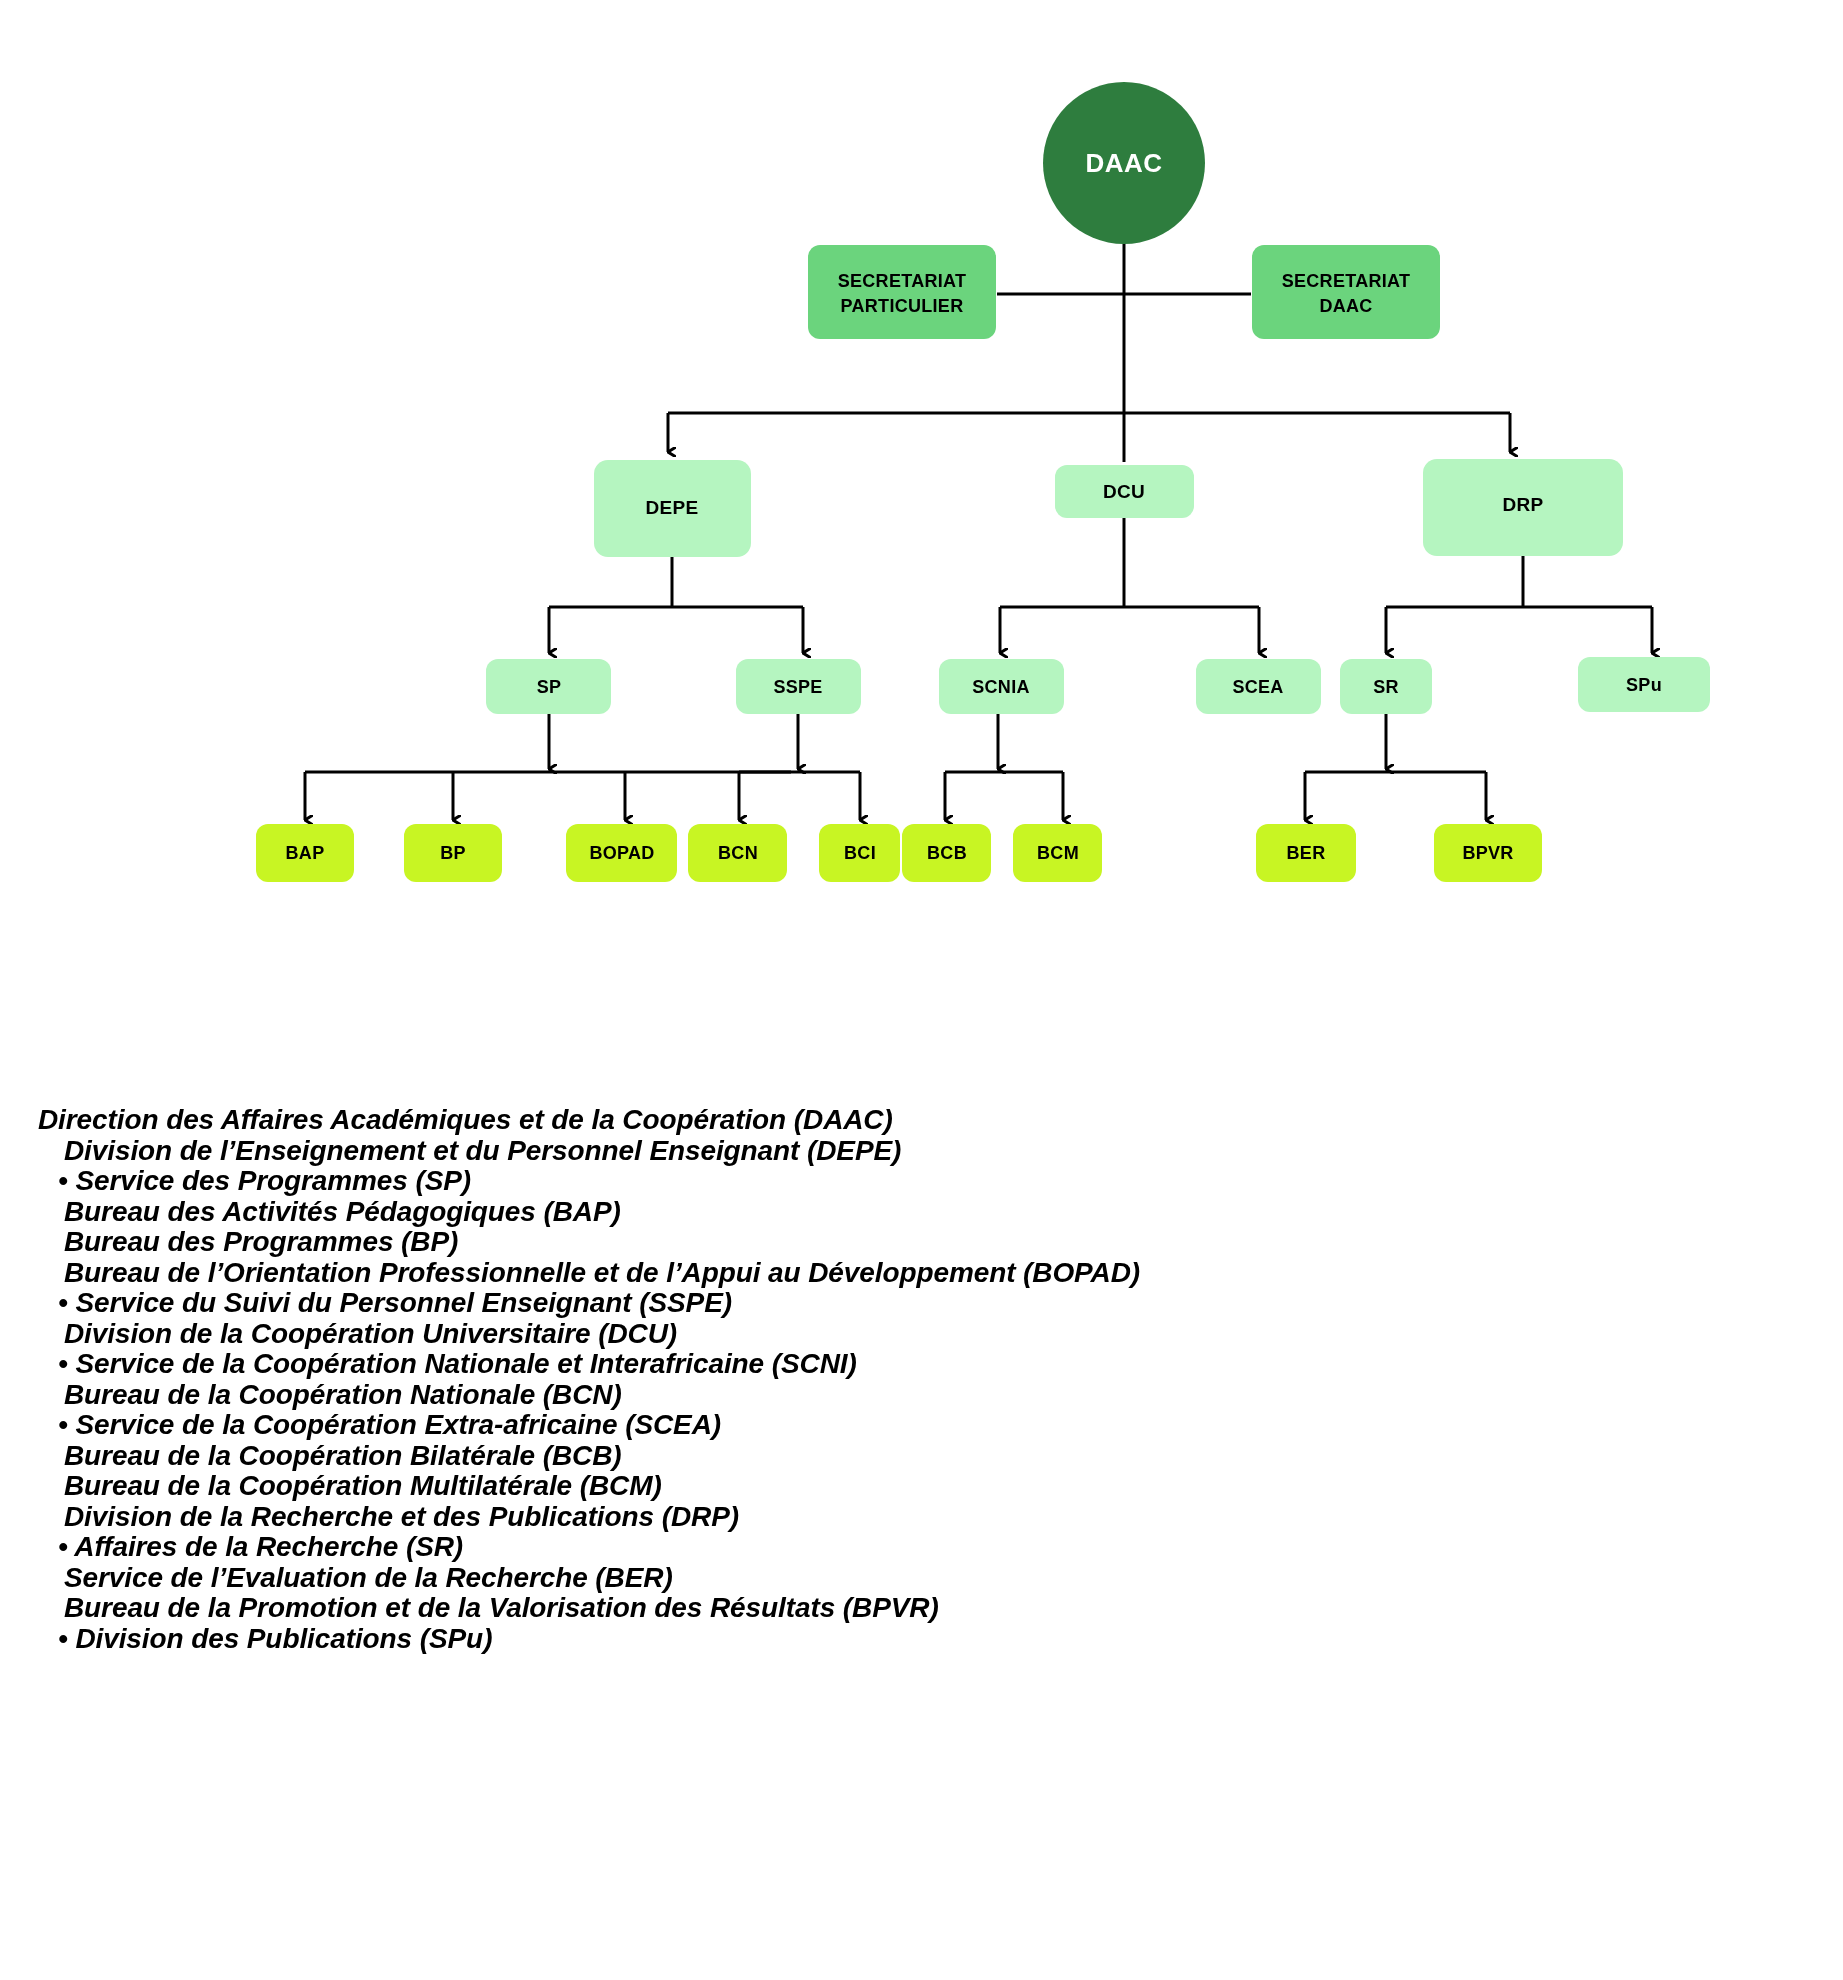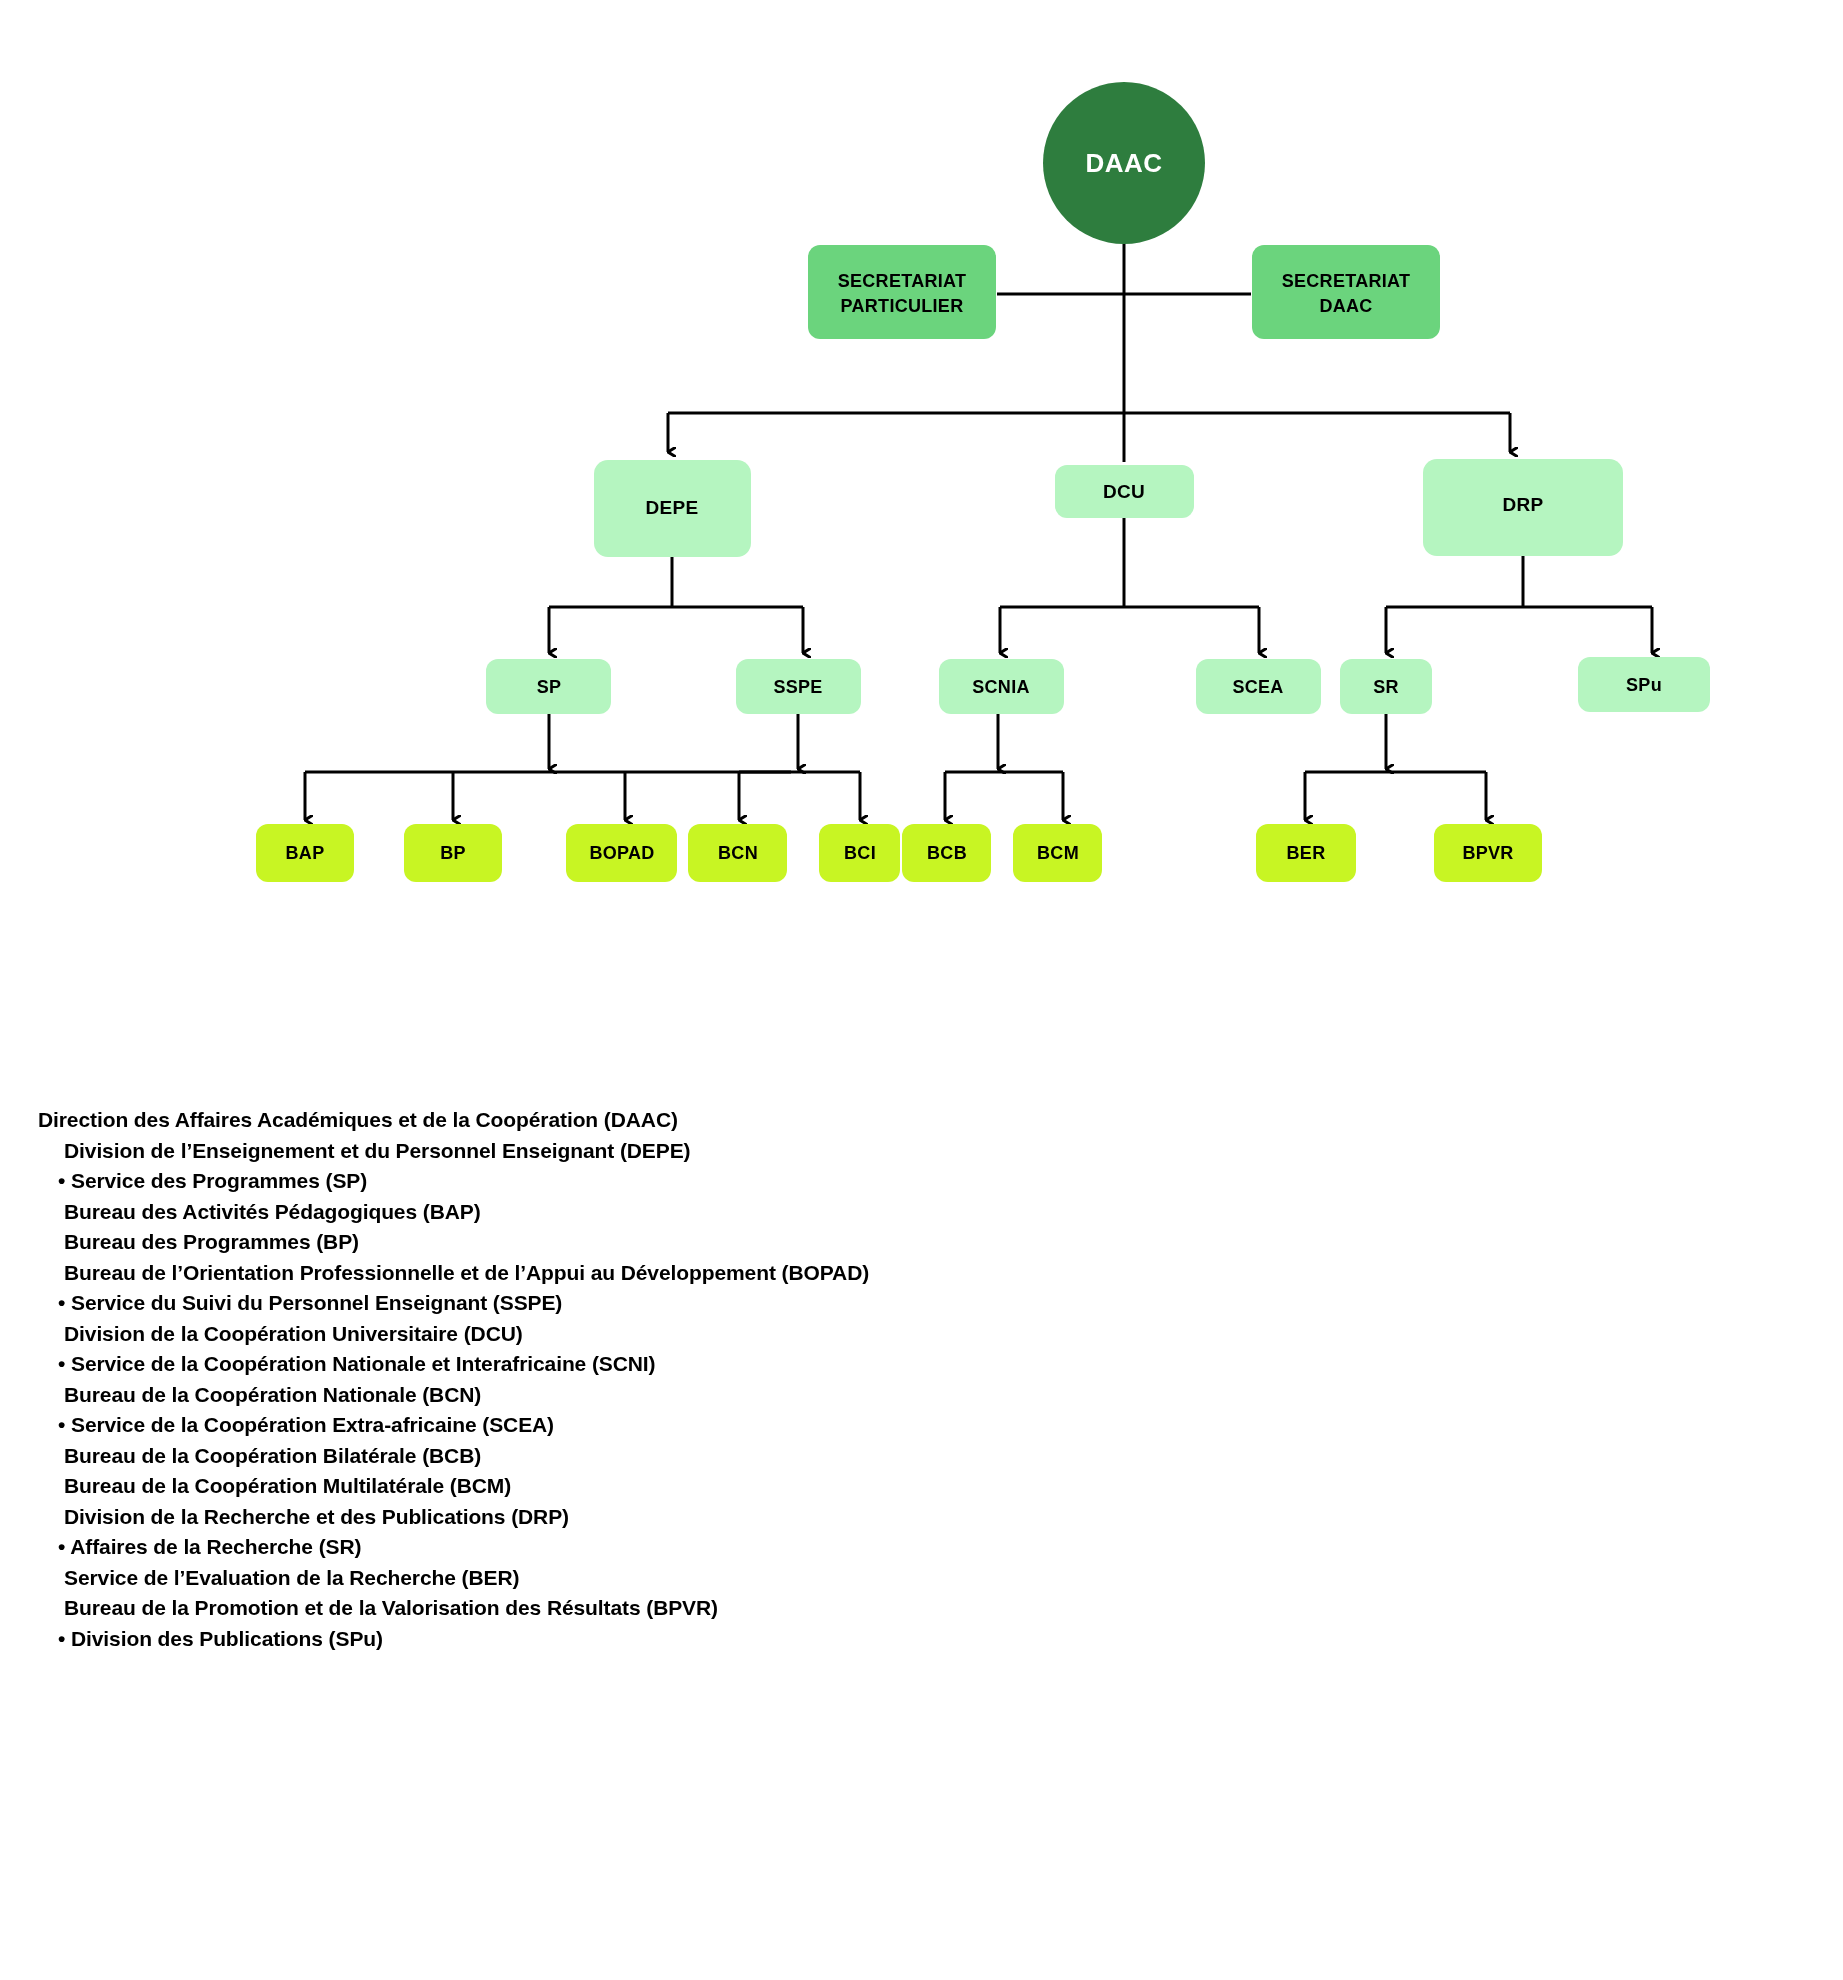--- a/index.html
+++ b/index.html
@@ -63,25 +63,26 @@
   }
   #legend {
     position: absolute;
     left: 38px;
     top: 1105px;
     width: 1300px;
   }
   .legend-line {
     font-family: "Liberation Sans", sans-serif;
     font-weight: bold;
-    font-size: 21px;
+    font-size: 28px;
     color: #000000;
     line-height: 30.5px;
     white-space: pre;
     letter-spacing: -0.1px;
+    font-style: italic;
   }
   .lvl-0 { padding-left: 0px; }
   .lvl-1 { padding-left: 26px; }
   .lvl-bullet { padding-left: 0px; margin-left: 20px; }
 </style>
 </head>
 <body>
 
 <div id="chart-area">
   <svg id="chart-svg" width="1843" height="920" viewBox="0 0 1843 920" xmlns="http://www.w3.org/2000/svg">

